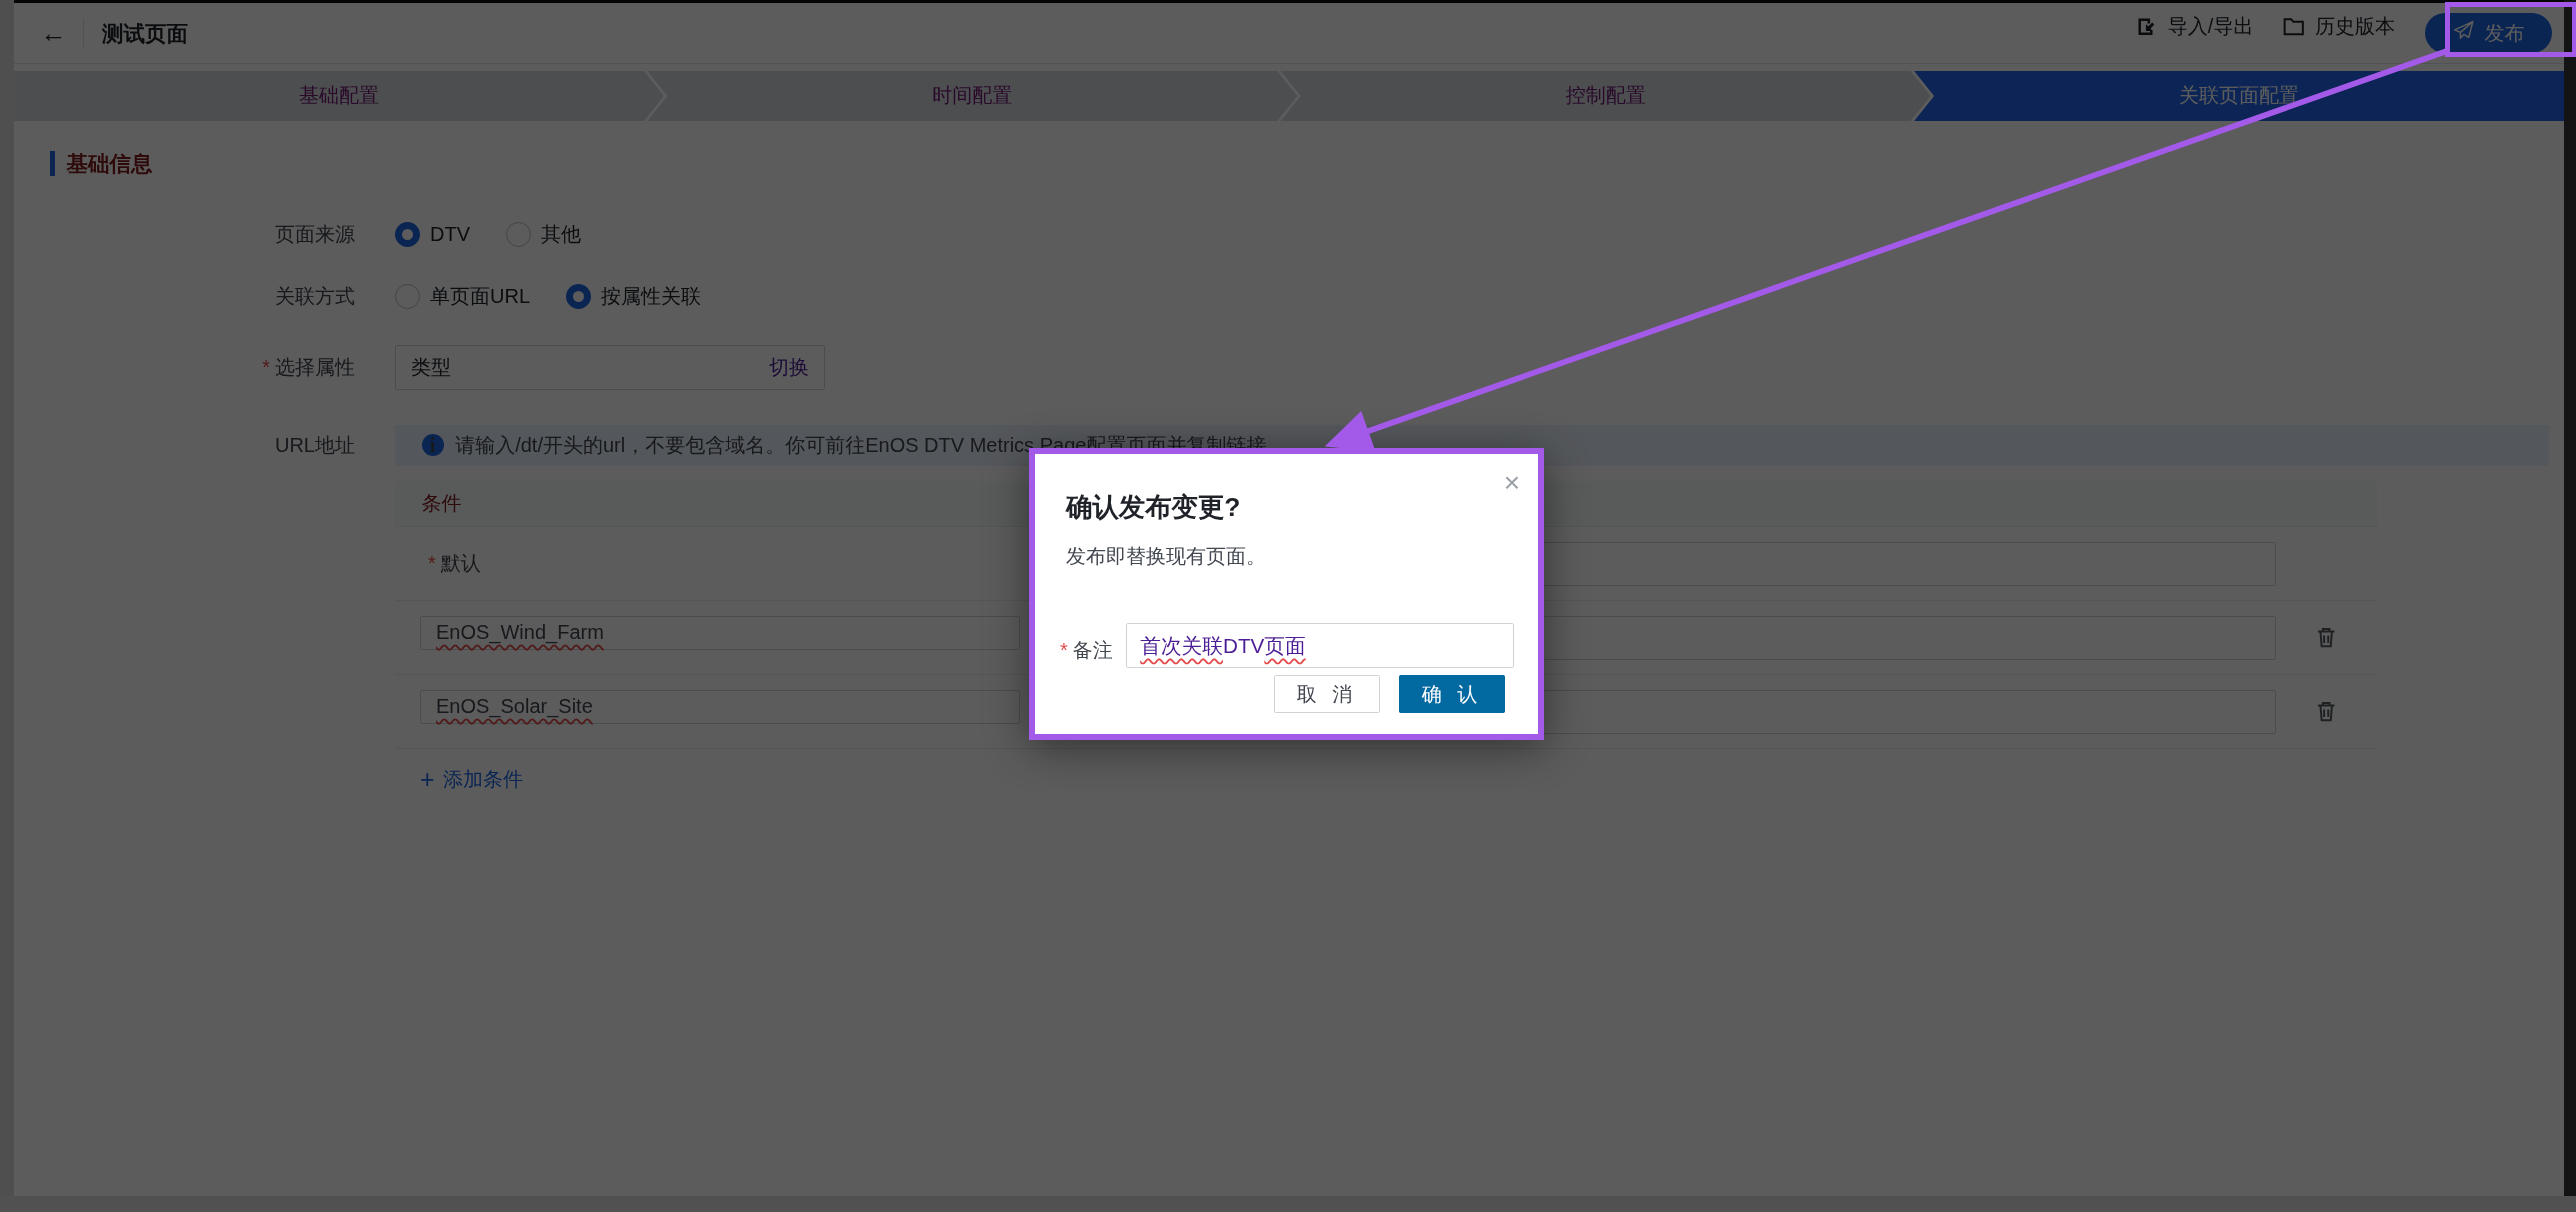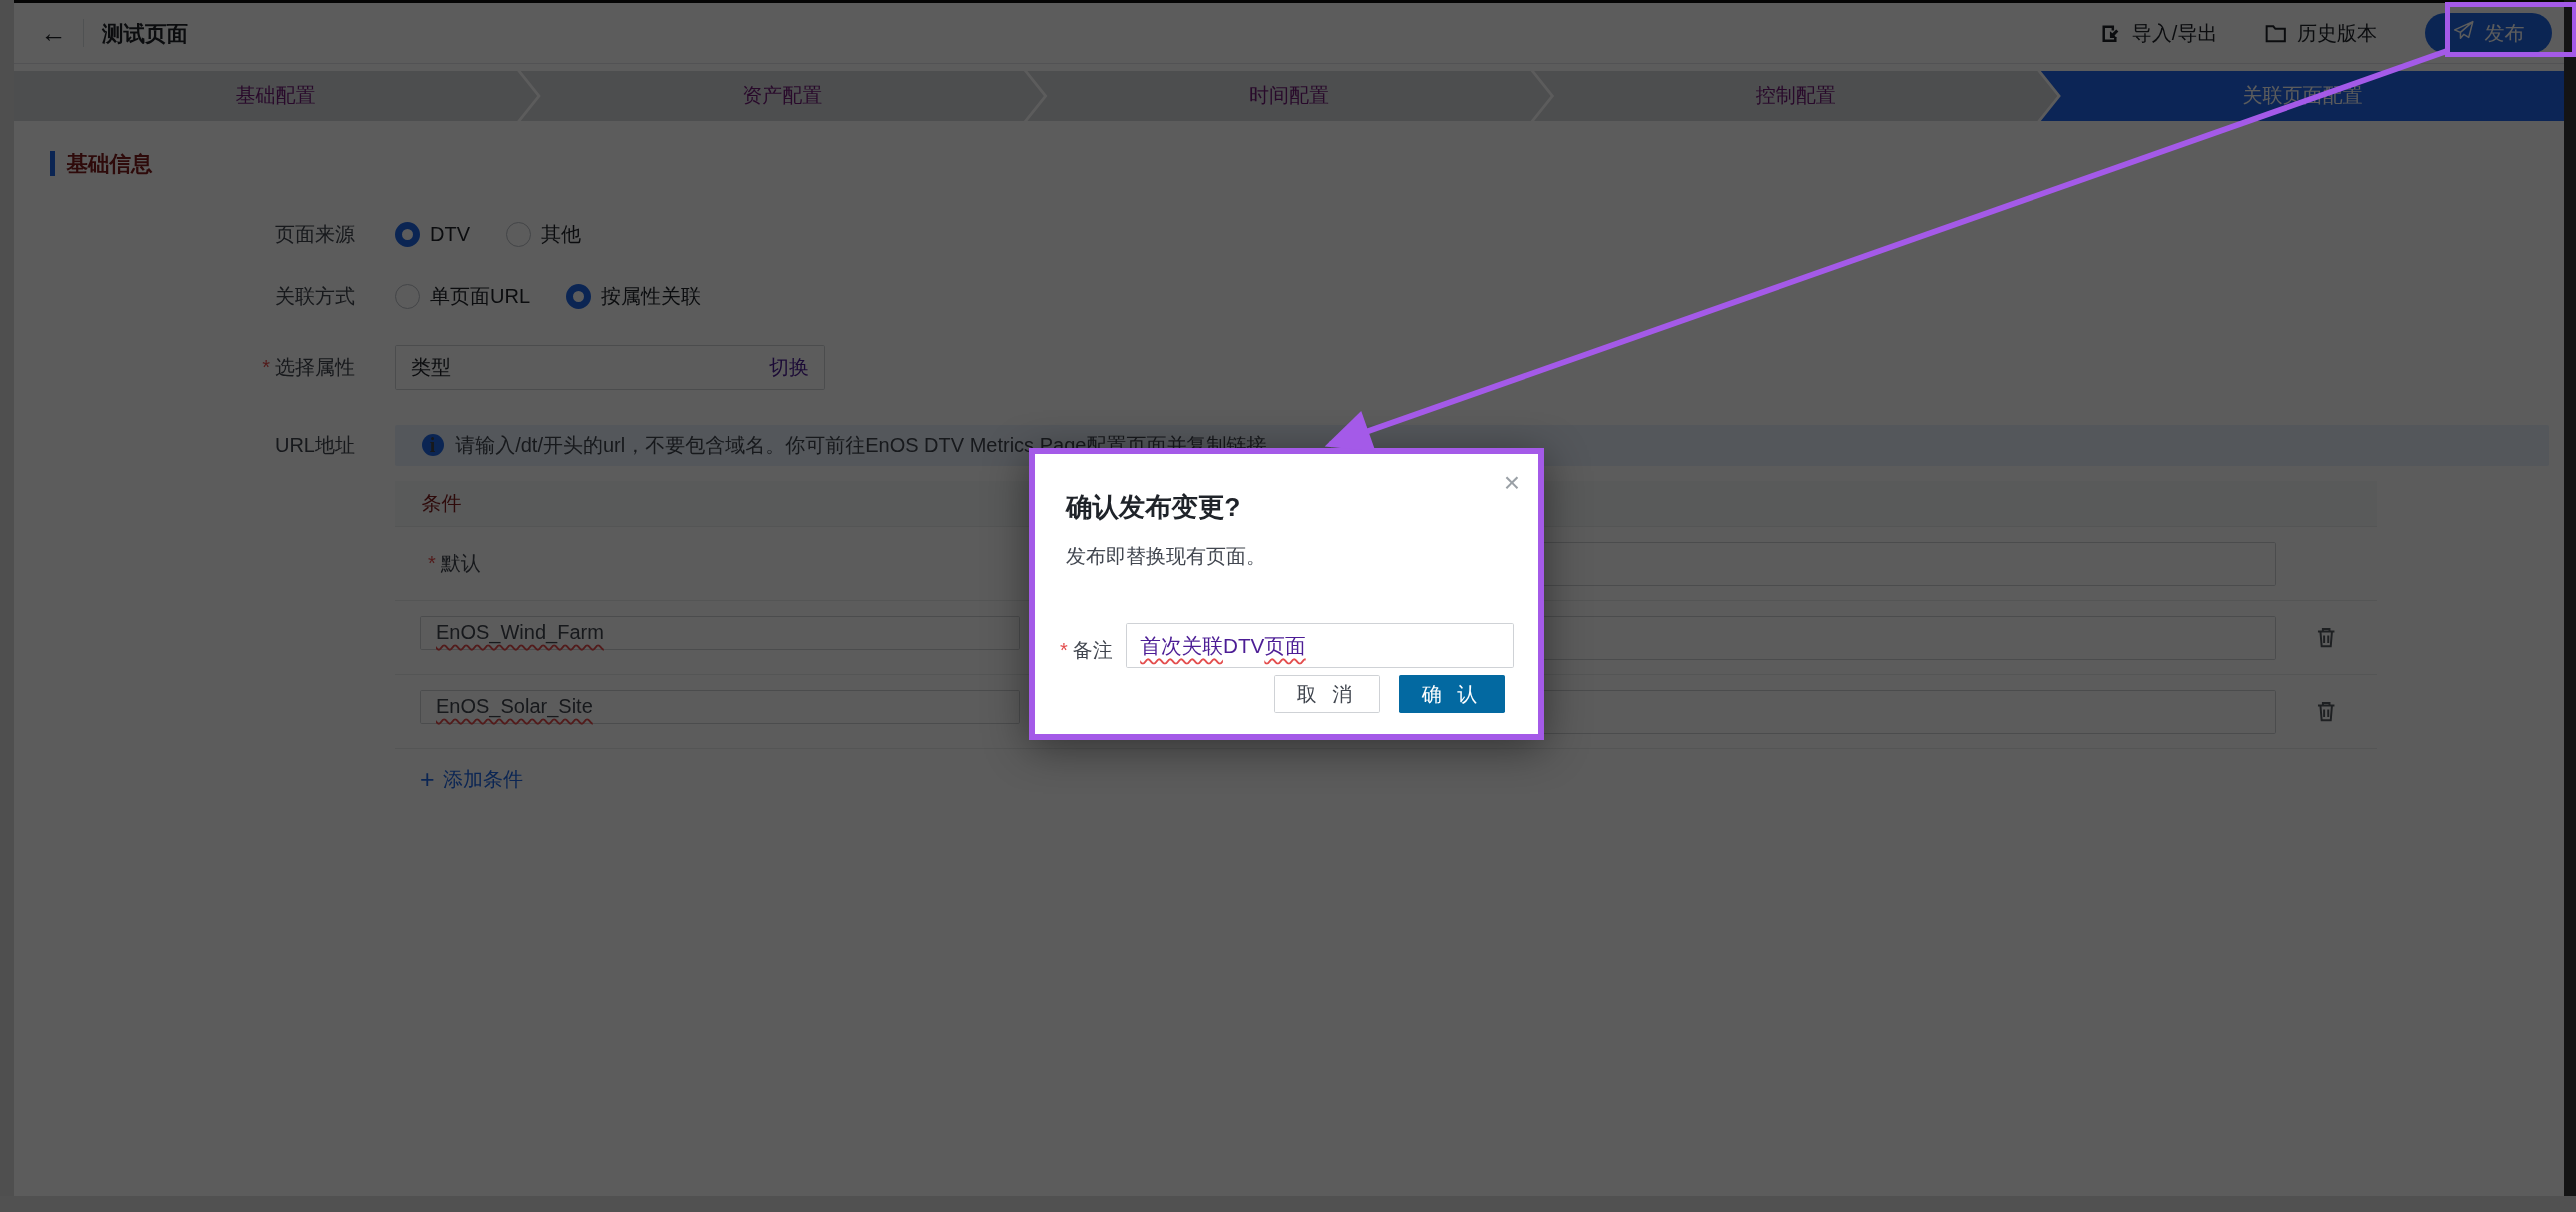--- a/index.html
+++ b/index.html
@@ -15,21 +15,21 @@
 
   .page { position:absolute; left:14px; top:3.3px; width:2550px; height:1193px;
     background:#fff; z-index:2; overflow:hidden; }
 
   
   .topbar { height:61px; display:flex; align-items:center; padding:0 11.6px 0 21.5px;
     background:#fff; border-bottom:0.8px solid #e2e4e8; }
   .back { font-size:26.4px; color:#1f2329; width:36px; text-align:center; cursor:pointer; }
   .tb-div { width:0.8px; height:28px; background:#dcdfe3; margin:0 18px 0 11.6px; }
   .tb-title { font-size:21.5px; font-weight:700; color:#1f2329; }
-  .tb-right { margin-left:auto; display:flex; align-items:center; gap:48px; }
+  .tb-right { margin-left:auto; display:flex; align-items:flex-start; gap:30px; }
   .tb-act { display:flex; align-items:center; gap:10px; font-size:20px; color:#1f2329; cursor:pointer; }
   .tb-act svg { display:block; }
   .publish-btn { display:flex; align-items:center; gap:10px; height:40px; padding:0 28px;
     border-radius:21.5px; background:#2068e6; color:#fff; font-size:20px; cursor:pointer; }
 
   
   .stepbar { display:flex; margin-top:6.6px; height:50px; }
   .step { flex:1; display:flex; align-items:center; justify-content:center;
     background:#d5d7db; color:#701a75; font-size:20px;
     clip-path:polygon(0 0, calc(100% - 20px) 0, 100% 50%, calc(100% - 20px) 100%, 0 100%, 20px 50%); }
@@ -146,21 +146,20 @@
               <path d="M24 2 L2 12 l7 3 L24 2 9 15 v7 l4-4.6 6 3.6 Z" fill="none" stroke="#fff" stroke-width="1.8" stroke-linejoin="round"></path>
             </svg>
         </span>
         <span>发布</span>
       </div>
     </div>
   </div>
 
   <div class="stepbar">
     <div class="step">基础配置</div>
-    <div class="step">资产配置</div>
     <div class="step">时间配置</div>
     <div class="step">控制配置</div>
     <div class="step active">关联页面配置</div>
   </div>
 
   <div class="content">
     <div class="sec-head">
       <div class="sec-bar"></div>
       <div class="sec-title">基础信息</div>
     </div>

